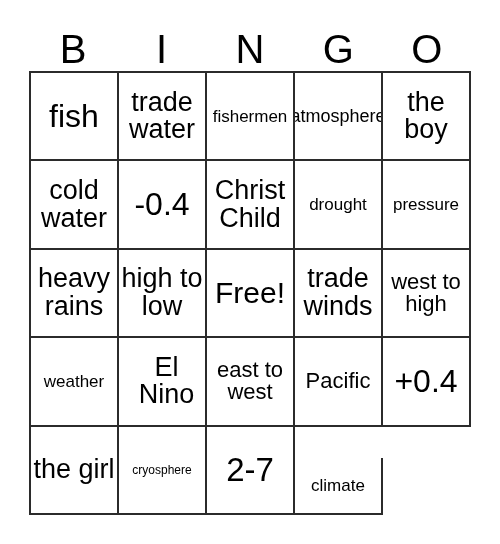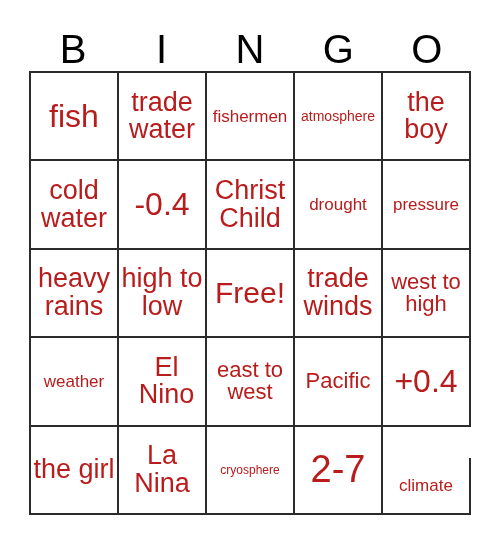--- a/index.html
+++ b/index.html
@@ -72,31 +72,31 @@
     overflow: hidden;
     background: #ffffff;
     padding: 1px 2px;
   }
   .cell-text {
     display: block;
     text-align: center;
     line-height: 1.02;
     word-break: normal;
     overflow-wrap: break-word;
-    color: #b91c1c;
+    color: #000000;
   }
 
   
-  .fs-xl   { font-size: 38px; }
+  .fs-xl   { font-size: 33px; }
   .fs-lg   { font-size: 32px; }
   .fs-mdl  { font-size: 30px; }
   .fs-md   { font-size: 27px; }
   .fs-sm   { font-size: 22px; }
   .fs-xs   { font-size: 17px; }
-  .fs-xxs  { font-size: 14px; }
+  .fs-xxs  { font-size: 18px; }
   .fs-tiny { font-size: 12px; }
 </style>
 </head>
 <body style="background: rgb(255, 255, 255);">
 
 <div id="card-root">
 
   <div id="bingo-header">
     <div class="header-letter">B</div>
     <div class="header-letter">I</div>
@@ -168,23 +168,20 @@
         <span class="cell-text fs-sm">Pacific</span>
       </div>
     <div class="bingo-cell" style="border-right-color: rgb(43, 43, 43); border-bottom-color: rgb(43, 43, 43);">
         <span class="cell-text fs-lg">+0.4</span>
       </div>
 
     <div class="bingo-cell" style="border-right-color: rgb(43, 43, 43); border-bottom-color: rgb(43, 43, 43);">
         <span class="cell-text fs-md">the girl</span>
       </div>
     <div class="bingo-cell" style="border-right-color: rgb(43, 43, 43); border-bottom-color: rgb(43, 43, 43);">
-        <span class="cell-text fs-md">La Nina</span>
-      </div>
-    <div class="bingo-cell" style="border-right-color: rgb(43, 43, 43); border-bottom-color: rgb(43, 43, 43);">
         <span class="cell-text fs-tiny">cryosphere</span>
       </div>
     <div class="bingo-cell" style="border-right-color: rgb(43, 43, 43); border-bottom-color: rgb(43, 43, 43);">
         <span class="cell-text fs-xl">2-7</span>
       </div>
     <div class="bingo-cell" style="border-right-color: rgb(43, 43, 43); border-bottom-color: rgb(43, 43, 43); margin-top: 31px;">
         <span class="cell-text fs-xs">climate</span>
       </div>
 
   </div>

